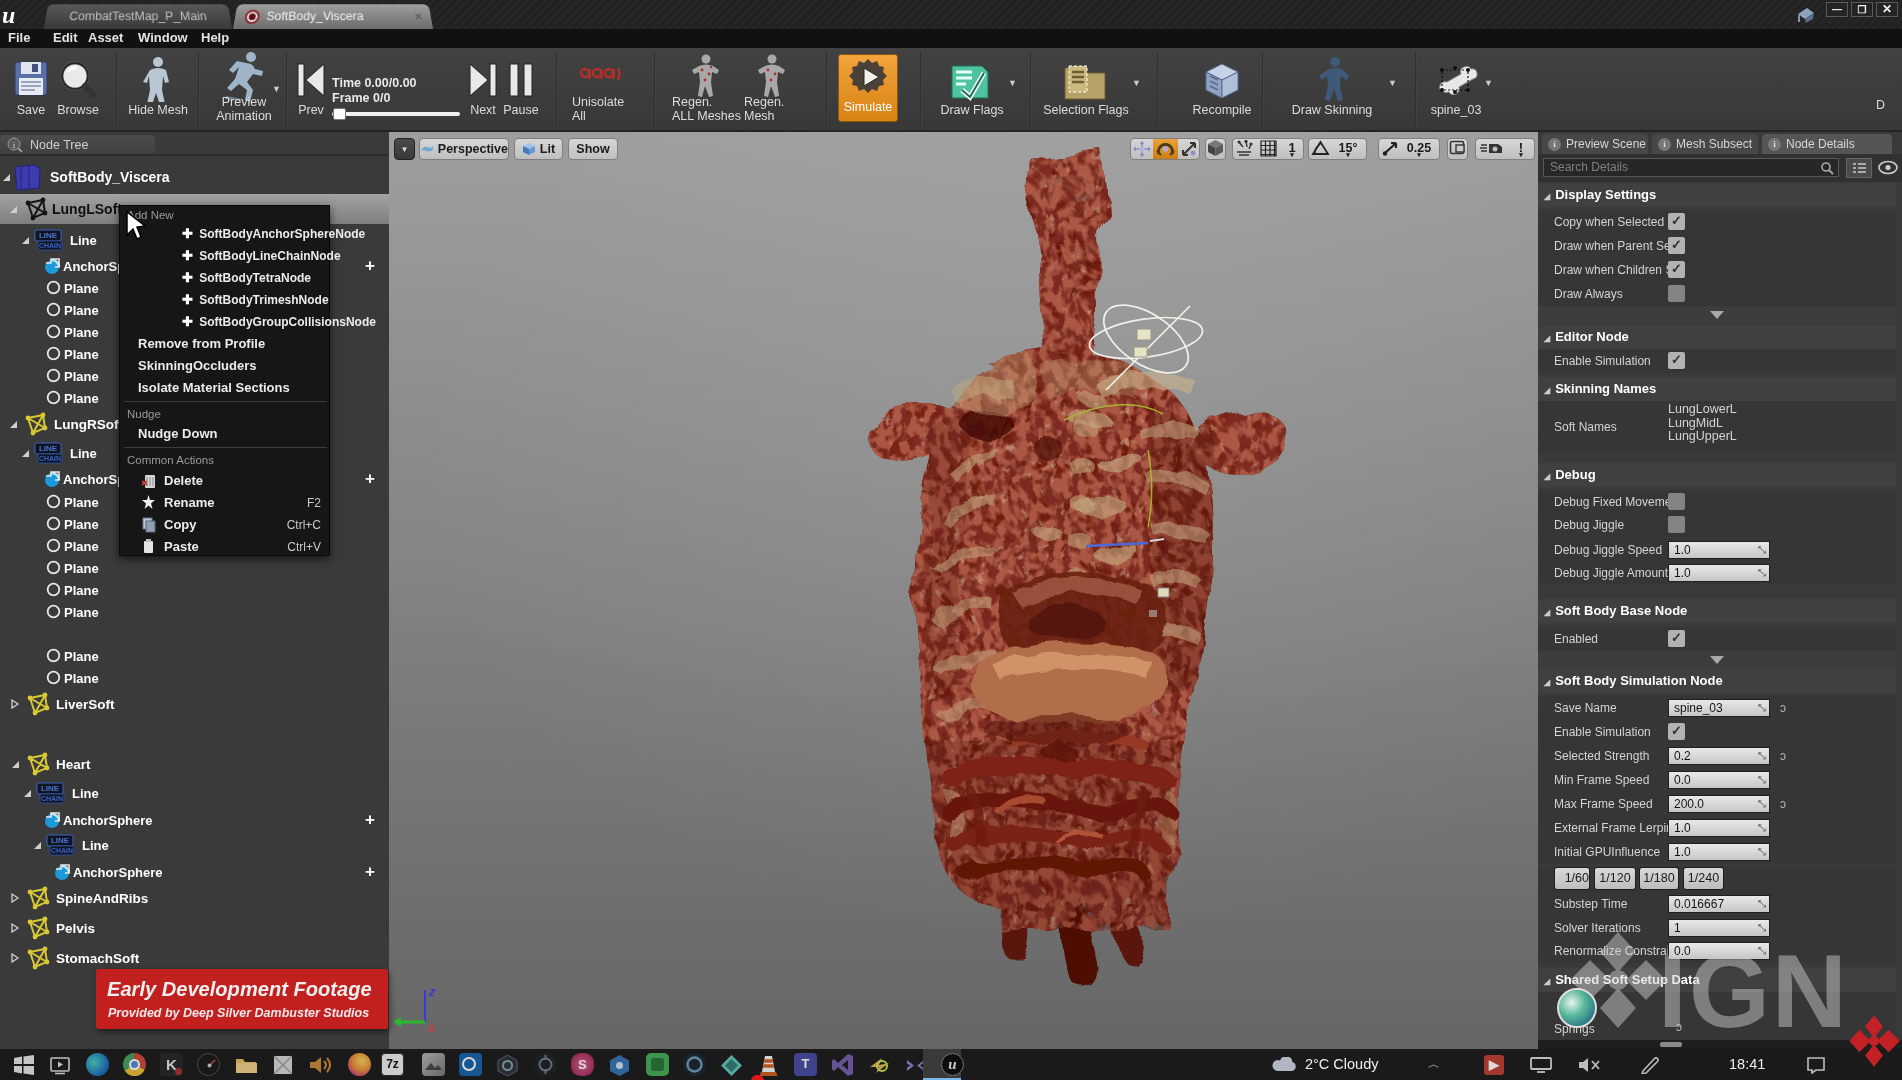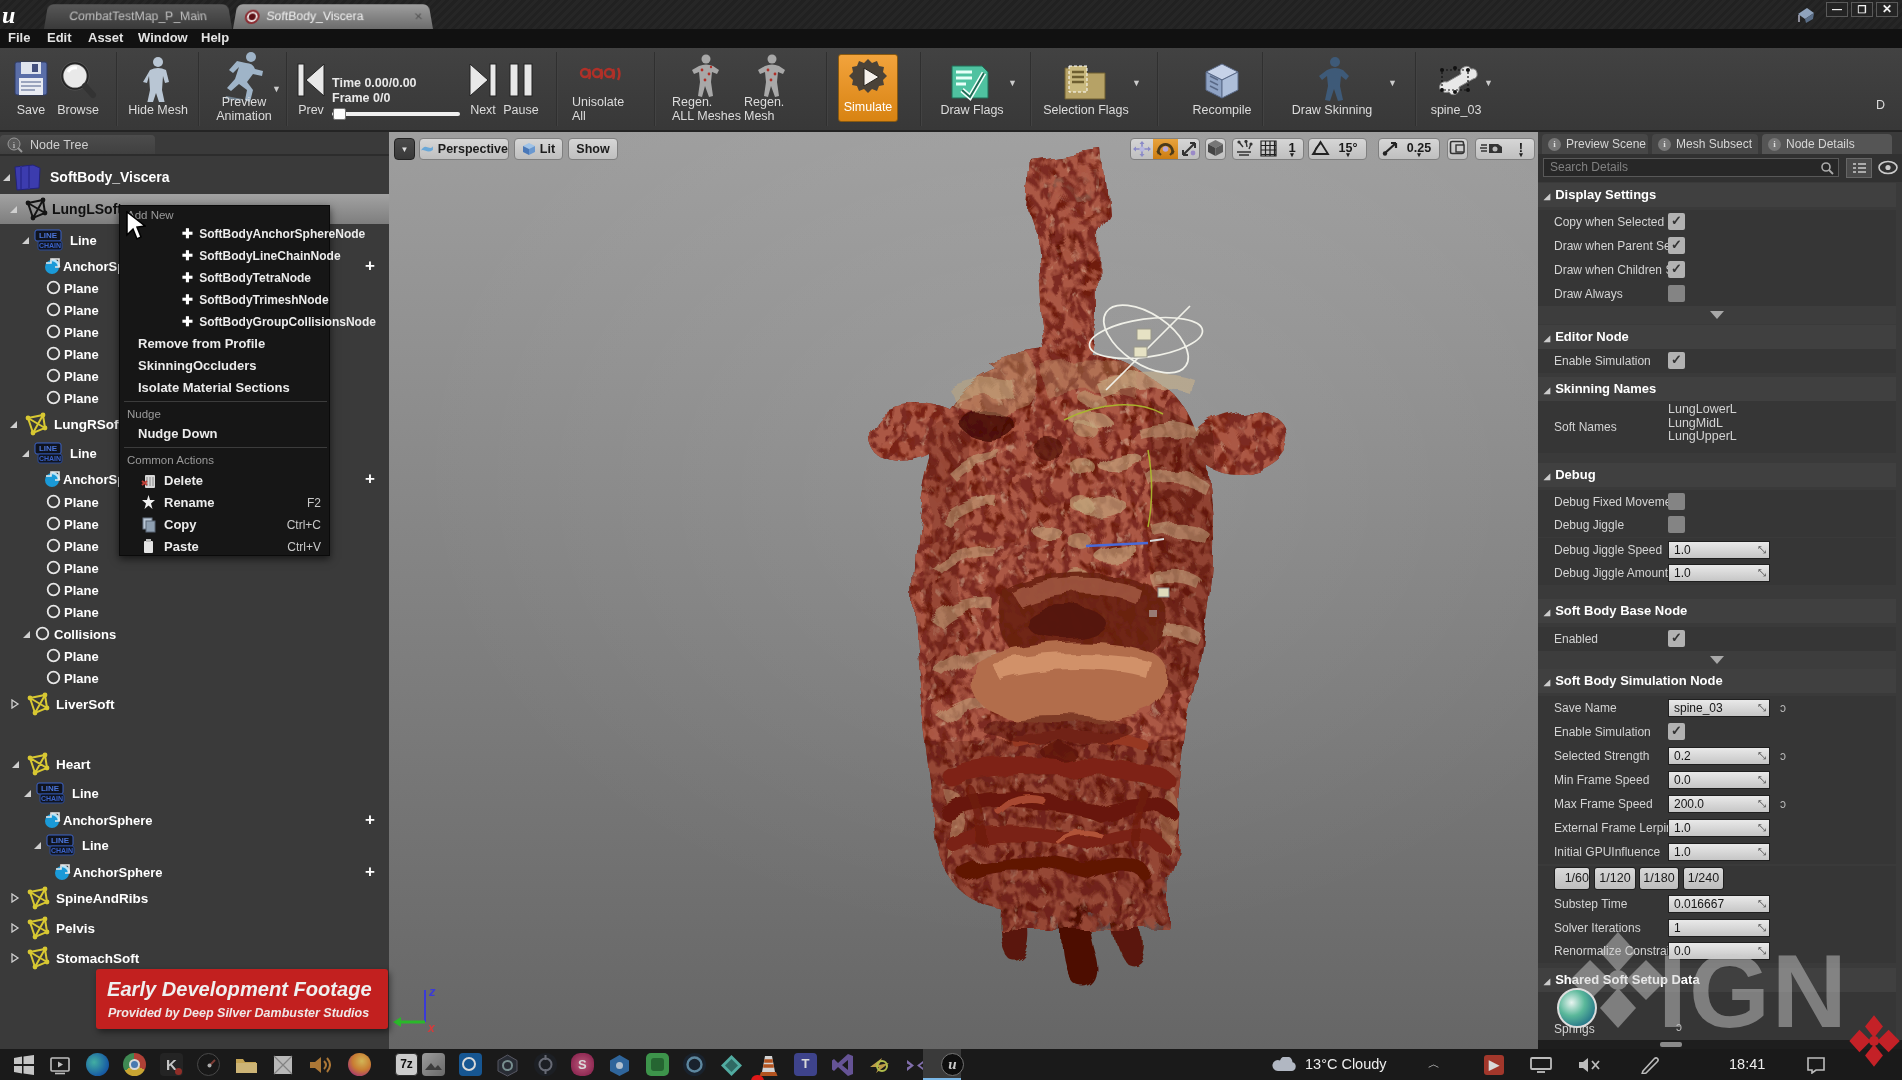--- a/index.html
+++ b/index.html
@@ -118,21 +118,21 @@
       <path d="M2 7 L11 1 L18 6 L9 12 z" fill="#8fa3bd"></path>
       <path d="M9 12 L18 6 L17 12 L10 16 z" fill="#5a6e88"></path>
       <path d="M3 8 l0 7" stroke="#aab" stroke-width="1.6"></path>
     </svg>
 <div class="winbtn" style="left:1826px;">—</div>
 <div class="winbtn" style="left:1851px;">❐</div>
 <div class="winbtn" style="left:1876px;font-size:12px;">✕</div>
 
 <div id="menubar" class="abs">
 <span style="left:8px;">File</span>
-      <span style="left:47px;text-align:center;">Edit</span>
+      <span style="left:53px;text-align:center;">Edit</span>
 <span style="left:88px;">Asset</span>
       <span style="left:138px;">Window</span>
 <span style="left:201px;">Help</span>
 </div>
 
 <div id="toolbar" class="abs">
 <div class="tsep" style="left:116px"></div>
 <div class="tsep" style="left:198px"></div>
 <div class="tsep" style="left:286px"></div>
 <div class="tsep" style="left:556px"></div>
@@ -444,29 +444,20 @@
         <svg class="abs" style="left:46px;top:3px" width="15" height="15" viewBox="0 0 15 15">
           <circle cx="7.5" cy="7.5" r="5.8" fill="none" stroke="#e8e8e8" stroke-width="1.8"></circle>
         </svg>
         <span class="lbl" style="margin-left:64px">Plane</span>
       </div>
 <div class="trow" style="top:469px;height:22px">
         <svg class="abs" style="left:46px;top:3px" width="15" height="15" viewBox="0 0 15 15">
           <circle cx="7.5" cy="7.5" r="5.8" fill="none" stroke="#e8e8e8" stroke-width="1.8"></circle>
         </svg>
         <span class="lbl" style="margin-left:64px">Plane</span>
-      </div>
-<div class="trow" style="top:491px;height:22px">
-        <svg class="abs" style="left:21px;top:6px" width="11" height="11" viewBox="0 0 11 11">
-          <path d="M9 2 L9 9 L2 9 z" fill="#cfcfcf"></path>
-        </svg>
-        <svg class="abs" style="left:35px;top:3px" width="15" height="15" viewBox="0 0 15 15">
-          <circle cx="7.5" cy="7.5" r="5.8" fill="none" stroke="#e8e8e8" stroke-width="1.8"></circle>
-        </svg>
-        <span class="lbl" style="margin-left:54px">Collisions</span>
       </div>
 <div class="trow" style="top:513px;height:22px">
         <svg class="abs" style="left:46px;top:3px" width="15" height="15" viewBox="0 0 15 15">
           <circle cx="7.5" cy="7.5" r="5.8" fill="none" stroke="#e8e8e8" stroke-width="1.8"></circle>
         </svg>
         <span class="lbl" style="margin-left:64px">Plane</span>
       </div>
 <div class="trow" style="top:535px;height:22px">
         <svg class="abs" style="left:46px;top:3px" width="15" height="15" viewBox="0 0 15 15">
           <circle cx="7.5" cy="7.5" r="5.8" fill="none" stroke="#e8e8e8" stroke-width="1.8"></circle>
@@ -987,21 +978,21 @@
       </svg>
       <svg style="position:absolute;left:273px;top:6px" width="20" height="20" viewBox="0 0 20 20">
         <rect x="1" y="1" width="18" height="18" fill="#d8d8d8"></rect>
         <path d="M1 1 L19 19 M19 1 L1 19" stroke="#999" stroke-width="1.2"></path>
       </svg>
       <svg style="position:absolute;left:309px;top:6px" width="22" height="20" viewBox="0 0 22 20">
         <path d="M1 7 h5 l6 -5 v16 l-6 -5 h-5z" fill="#d88a2a"></path>
         <path d="M15 6 q4 4 0 8 M18 3 q6 7 0 14" stroke="#d88a2a" stroke-width="2" fill="none"></path>
       </svg>
       <div class="ticon" style="left:348px;background:radial-gradient(circle at 60% 35%,#ffd54a,#ff9022 45%,#e03a8a 80%);border-radius:50%"></div>
-      <div class="ticon" style="left:395px;background:#f0f0f0;border:1px solid #333">
+      <div class="ticon" style="left:381px;background:#f0f0f0;border:1px solid #333">
         <div style="color:#111;font-weight:bold;font-size:12px;text-align:center;line-height:21px">7z</div>
       </div>
       <div class="ticon" style="left:422px;background:linear-gradient(135deg,#b8b8b8,#7a7a7a)"><svg width="23" height="23" viewBox="0 0 23 23">
           <path d="M3 17 l6 -7 4 5 3 -3 4 5z" fill="#555"></path>
         </svg></div>
       <div class="ticon" style="left:459px;background:#0a68c0">
         <div style="position:absolute;left:3px;top:4px;width:14px;height:14px;background:#0a68c0;border:2.5px solid #fff;border-radius:50%"></div>
       </div>
       <svg style="position:absolute;left:496px;top:5px" width="23" height="23" viewBox="0 0 23 23">
         <path d="M11.5 1 L21 6.5 V17 L11.5 22 L2 17 V6.5z" fill="#2e3440" stroke="#667"></path>
@@ -1047,21 +1038,21 @@
         <path d="M2 6 L9 11.5 L2 17 V13.5 L5.5 11.5 L2 9.5z" fill="#9a7fd8"></path>
         <path d="M22 4 V19 L12 11.5z M15 11.5 L19 14.5 V8.5z" fill="#9a7fd8"></path>
       </svg>
       <div style="position:absolute;left:-19px;top:0;width:38px;height:31px;background:#3a3a3a;border-bottom:2px solid #7ab8e8;left:923px"></div>
       <div class="ticon" style="left:941px;background:#111;border-radius:50%;border:1px solid #888">
         <div style="color:#eee;font:italic bold 15px 'Liberation Serif',serif;text-align:center;line-height:21px">u</div>
       </div>
       <svg style="position:absolute;left:1272px;top:8px" width="26" height="15" viewBox="0 0 26 15">
         <path d="M6 14 a5.5 5.5 0 1 1 2 -10.6 a6.5 6.5 0 0 1 12.5 1.8 a4.5 4.5 0 0 1 -1 8.8z" fill="#cfd8e8"></path>
       </svg>
-      <div style="position:absolute;left:1305px;top:7px;color:#eee;font-size:14.5px">13°C Cloudy</div>
+      <div style="position:absolute;left:1305px;top:7px;color:#eee;font-size:14.5px">2°C Cloudy</div>
       <div style="position:absolute;left:1428px;top:7px;color:#ddd;font-size:12px">︿</div>
       <div class="ticon" style="left:1484px;background:#d83a28;border-radius:3px;width:20px;height:20px;top:6px">
         <div style="color:#fff;font-weight:bold;font-size:13px;text-align:center;line-height:20px">▶</div>
       </div>
       <svg style="position:absolute;left:1530px;top:8px" width="22" height="16" viewBox="0 0 22 16">
         <rect x="1" y="1" width="20" height="11" rx="1" fill="none" stroke="#ddd" stroke-width="1.8"></rect>
         <path d="M7 15 h8" stroke="#ddd" stroke-width="1.8"></path>
       </svg>
       <svg style="position:absolute;left:1578px;top:8px" width="24" height="16" viewBox="0 0 24 16">
         <path d="M1 5 h4 l5 -4 v14 l-5 -4 h-4z" fill="#ddd"></path>

